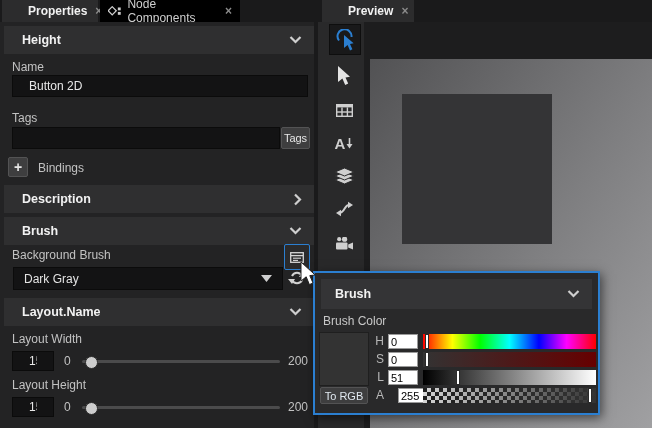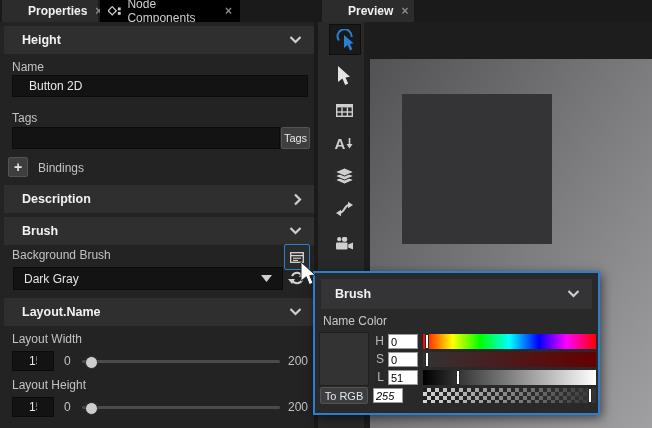--- a/index.html
+++ b/index.html
@@ -231,21 +231,21 @@
       </svg>
   </div>
 
   <div id="popup">
     <div class="phdr">
       <span class="t">Brush</span>
       <svg width="13" height="8" viewBox="0 0 13 8">
         <polyline points="1.5,1 6.5,6 11.5,1" fill="none" stroke="#cfcfcf" stroke-width="2.2"></polyline>
         </svg>
     </div>
-    <div class="abs" style="left:8px;top:41px;color:#c8c8c8;">Name Color</div>
+    <div class="abs" style="left:8px;top:41px;color:#c8c8c8;">Brush Color</div>
 
     <div class="abs" style="left: 4px; top: 59px; width: 48px; height: 52px; border: 1px solid rgb(31, 31, 31); background-color: rgb(51, 51, 51);"></div>
 
     <div class="chan-lbl" style="left:55px;top:61px;">H</div>
     <input class="chan-input" style="left: 73px; top: 61px;" value="0">
     <div class="slider sl-h" style="left:108px;top:61px;">
       <div class="mark" style="left:2px;"></div>
     </div>
 
     <div class="chan-lbl" style="left:55px;top:79px;">S</div>
@@ -255,21 +255,21 @@
     </div>
 
     <div class="chan-lbl" style="left:55px;top:97px;">L</div>
     <input class="chan-input" style="left: 73px; top: 97px;" value="51">
     <div class="slider sl-l" style="left:108px;top:97px;">
       <div class="mark" style="left:33px;"></div>
     </div>
 
     <div class="btn" style="left:5px;top:114px;width:48px;height:17px;font-size:11px;color:#dfe7ef;">To RGB</div>
     <div class="chan-lbl" style="left:55px;top:115px;">A</div>
-    <input class="chan-input" style="left: 58px; top: 115px; font-style: italic;" value="255">
+    <input class="chan-input" style="left: 83px; top: 115px;" value="255">
     <div class="slider sl-a" style="left:108px;top:115px;">
       <div class="mark" style="left:165px;"></div>
     </div>
   </div>
 
   <div id="cursor">
     <svg width="17" height="24" viewBox="0 0 17 24">
       <polygon points="1,0 1,19 6.2,14.8 9.4,22.6 13,21 9.8,13.6 15.2,13" fill="#ffffff" stroke="#222" stroke-width="1"></polygon>
       </svg>
   </div>

